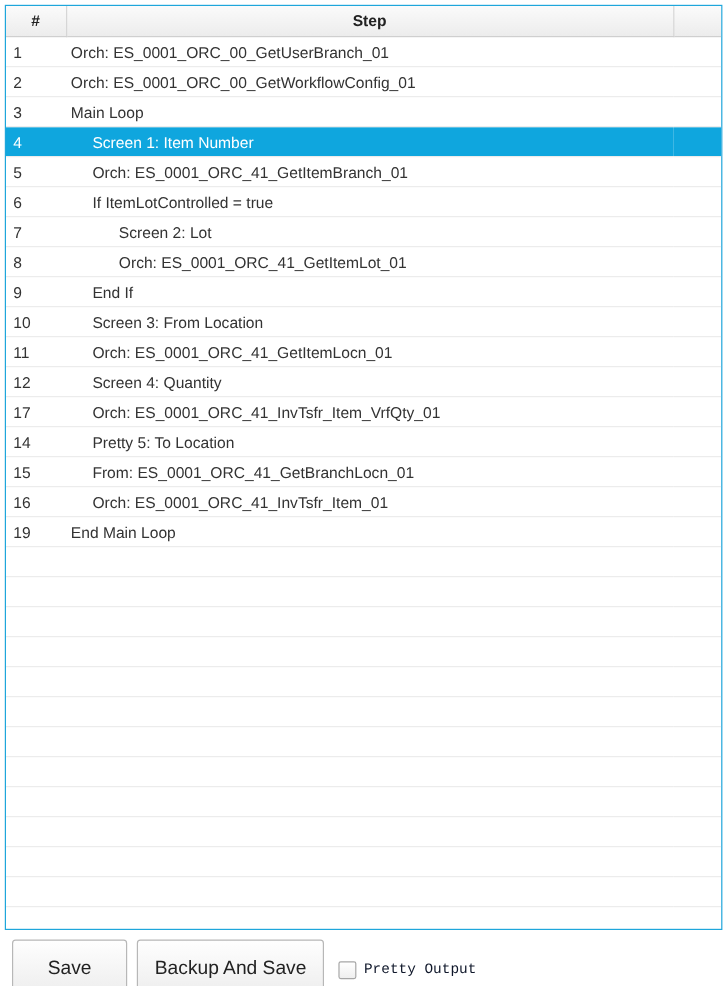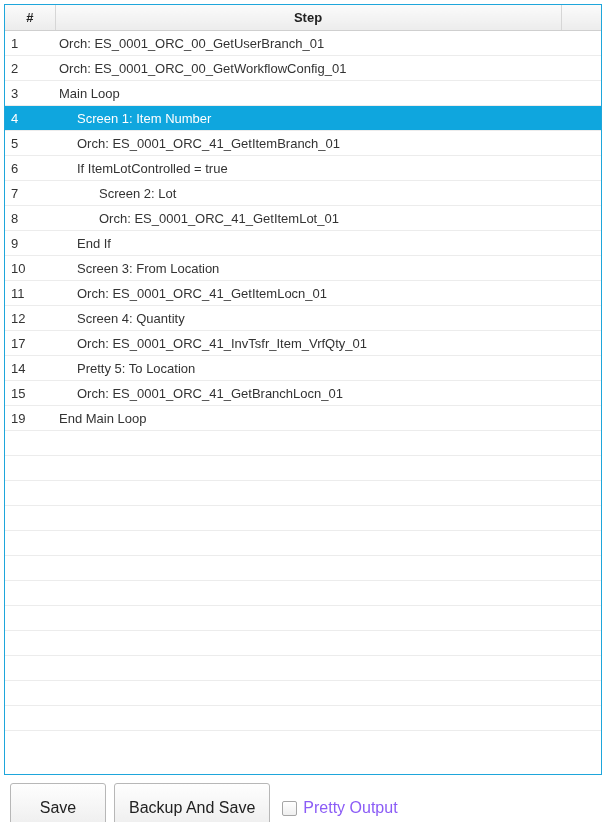--- a/index.html
+++ b/index.html
@@ -79,21 +79,21 @@
   }
   .checkbox {
     width: 15px;
     height: 15px;
     border: 1px solid #a6a6a6;
     background: linear-gradient(to bottom, #fff, #efefef);
     border-radius: 2px;
     display: inline-block;
     cursor: pointer;
   }
-  .check-label { font-size: 16px; color: #8b5cf6; cursor: default; }
+  .check-label { font-size: 12px; color: #0f172a; cursor: default; font-family: Liberation Mono, monospace; }
 </style>
 </head>
 <body>
 
 <div class="table-wrap">
   <table>
     <colgroup>
       <col class="num-col">
       <col class="step-col">
       <col class="last-col">
@@ -171,21 +171,26 @@
           <td class="step-cell indent-1">Orch: ES_0001_ORC_41_InvTsfr_Item_VrfQty_01</td>
           <td></td>
         </tr>
         <tr>
           <td class="num-cell">14</td>
           <td class="step-cell indent-1">Pretty 5: To Location</td>
           <td></td>
         </tr>
         <tr>
           <td class="num-cell">15</td>
-          <td class="step-cell indent-1">Orch: ES_0001_ORC_41_GetBranchLocn_01</td>
+          <td class="step-cell indent-1">From: ES_0001_ORC_41_GetBranchLocn_01</td>
+          <td></td>
+        </tr>
+        <tr>
+          <td class="num-cell">16</td>
+          <td class="step-cell indent-1">Orch: ES_0001_ORC_41_InvTsfr_Item_01</td>
           <td></td>
         </tr>
         <tr>
           <td class="num-cell">19</td>
           <td class="step-cell indent-0">End Main Loop</td>
           <td></td>
         </tr>
         <tr class="empty">
           <td>&nbsp;</td>
           <td>&nbsp;</td>

